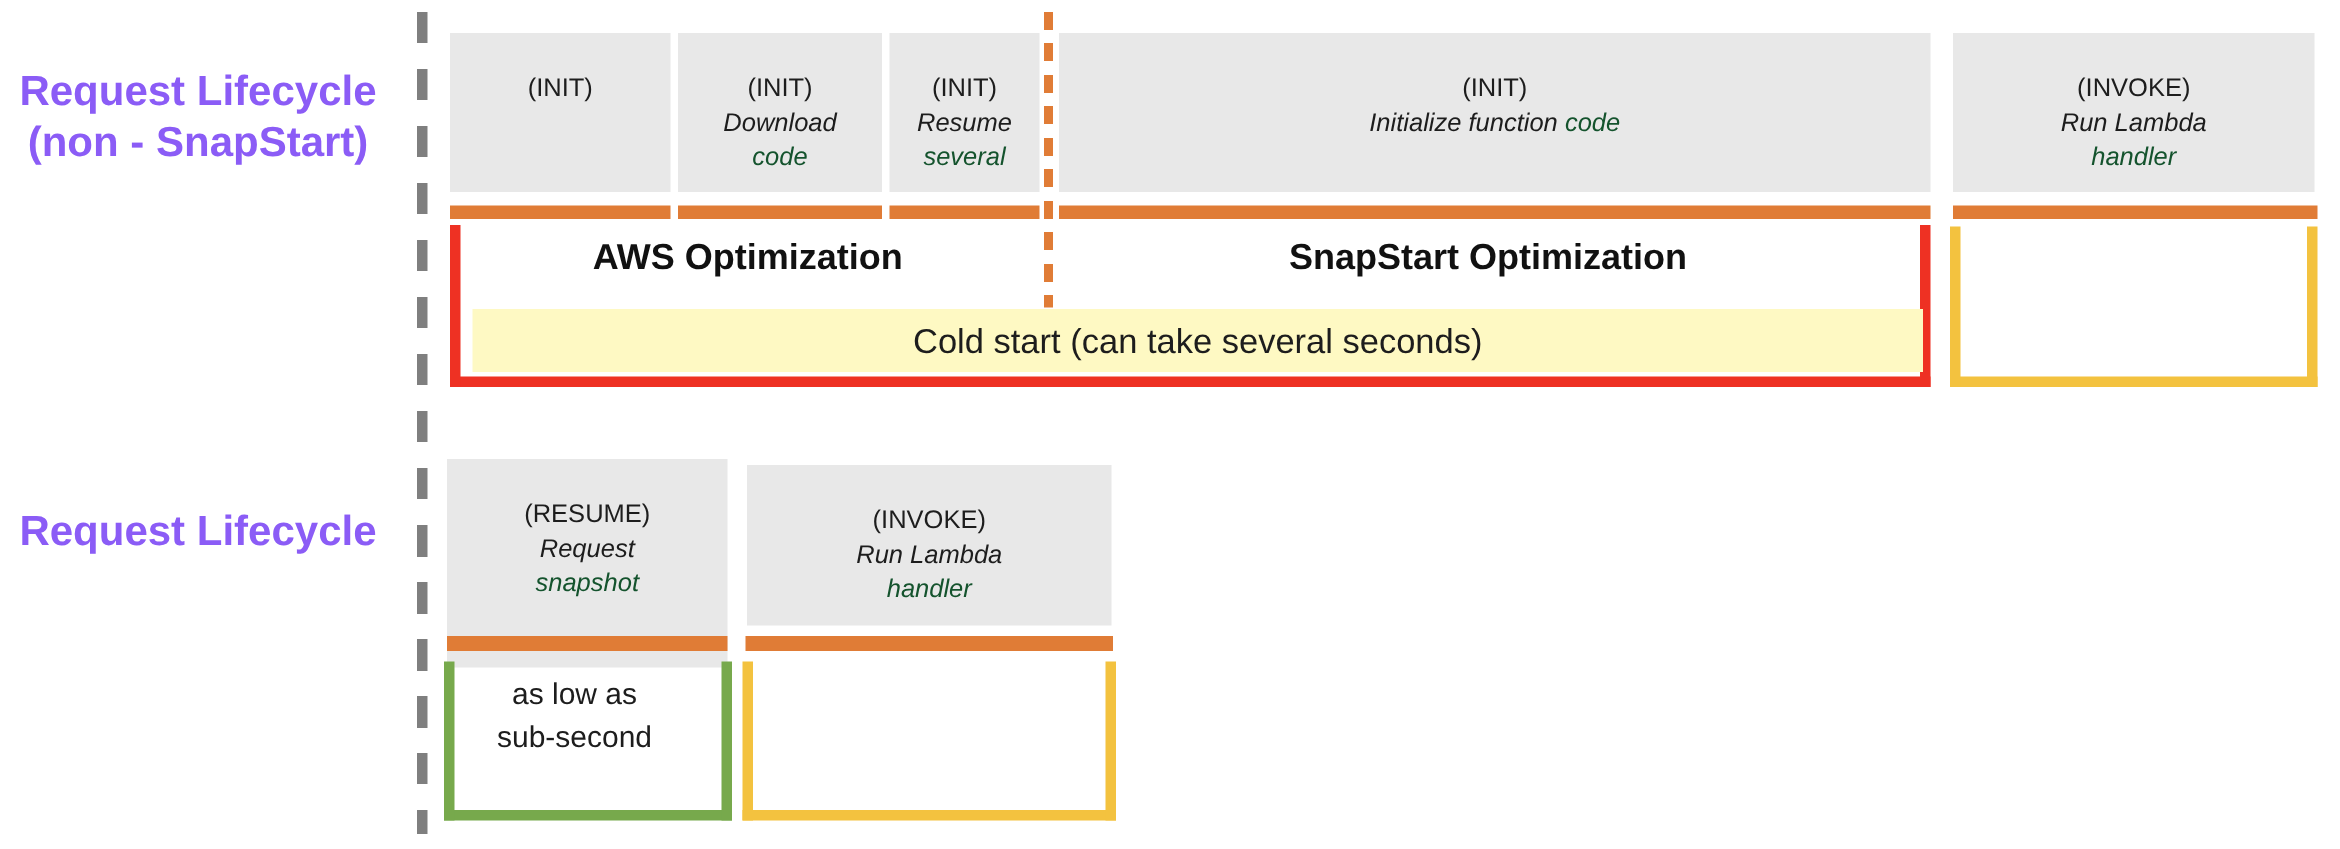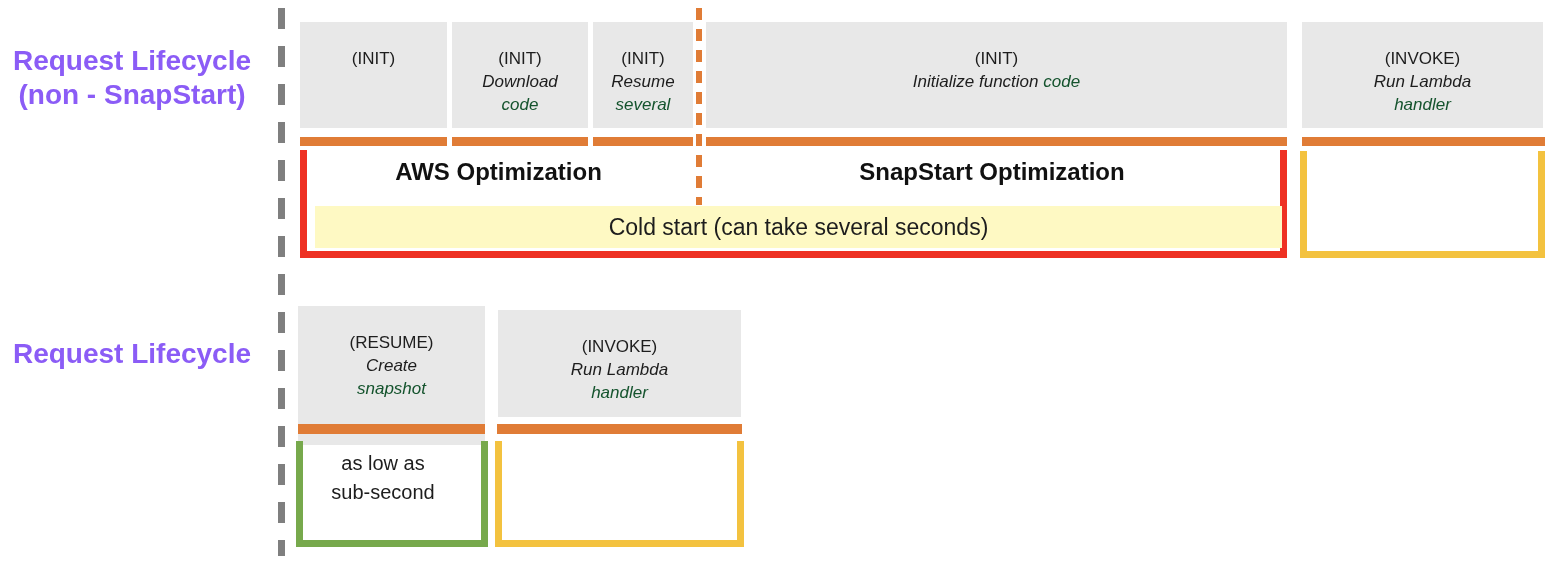--- a/index.html
+++ b/index.html
@@ -193,21 +193,21 @@
   <div class="abs bracket yellow-top"></div>
 
   <div class="abs opt-label opt-aws">AWS Optimization</div>
   <div class="abs opt-label opt-customer">SnapStart Optimization</div>
 
   <div class="abs cold-start">Cold start (can take several seconds)</div>
 
   <div class="abs phase-box gap box-r1">
     <span class="phase">(RESUME)</span>
     <span class="body">
-      <span class="action">Create</span>
+      <span class="action">Request</span>
       <span class="target">snapshot</span>
     </span>
   </div>
 
   <div class="abs phase-box gap box-r2">
     <span class="phase">(INVOKE)</span>
     <span class="body">
       <span class="action">Run Lambda</span>
       <span class="target">handler</span>
     </span>

